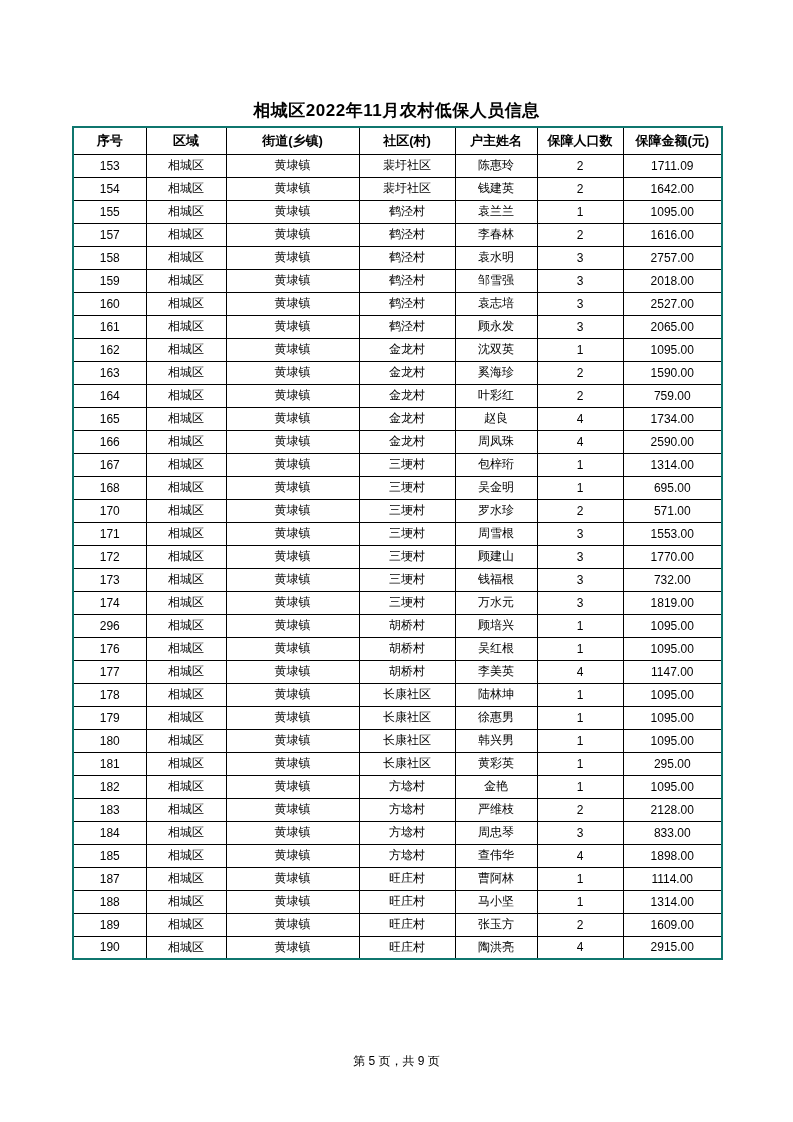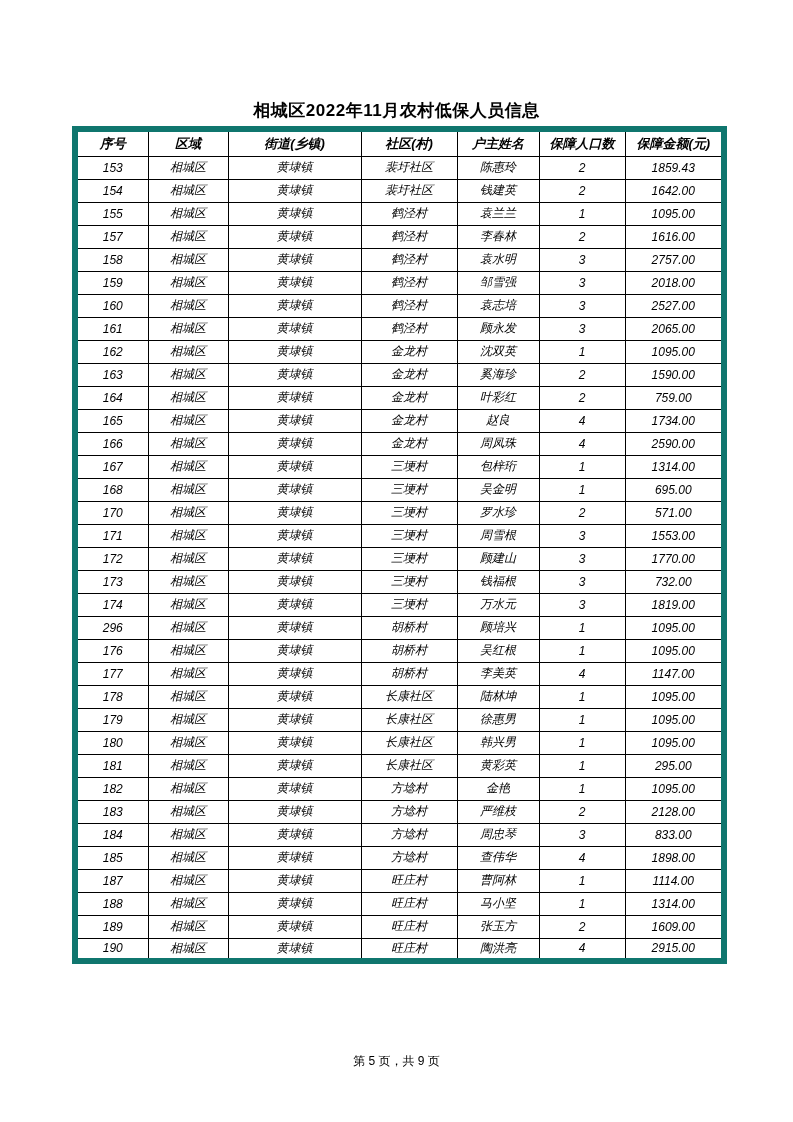--- a/index.html
+++ b/index.html
@@ -24,22 +24,21 @@
     font-weight: bold;
     letter-spacing: 0.5px;
   }
   table.welfare {
     position: absolute;
     left: 72px;
     top: 126px;
     width: 649px;
     border-collapse: collapse;
     table-layout: fixed;
-    border: 6px solid #0f766e;
-    font-style: italic;
+    border: 2px solid #0f766e;
   }
   table.welfare th, table.welfare td {
     border: 1.5px solid #000;
     text-align: center;
     vertical-align: middle;
     overflow: hidden;
     white-space: nowrap;
   }
   table.welfare th {
     height: 27px;
@@ -96,21 +95,21 @@
       </tr>
     </thead>
     <tbody id="table-body">
         <tr>
           <td>153</td>
           <td>相城区</td>
           <td>黄埭镇</td>
           <td>裴圩社区</td>
           <td>陈惠玲</td>
           <td>2</td>
-          <td>1859.43</td>
+          <td>1711.09</td>
         </tr>
         <tr>
           <td>154</td>
           <td>相城区</td>
           <td>黄埭镇</td>
           <td>裴圩社区</td>
           <td>钱建英</td>
           <td>2</td>
           <td>1642.00</td>
         </tr>

